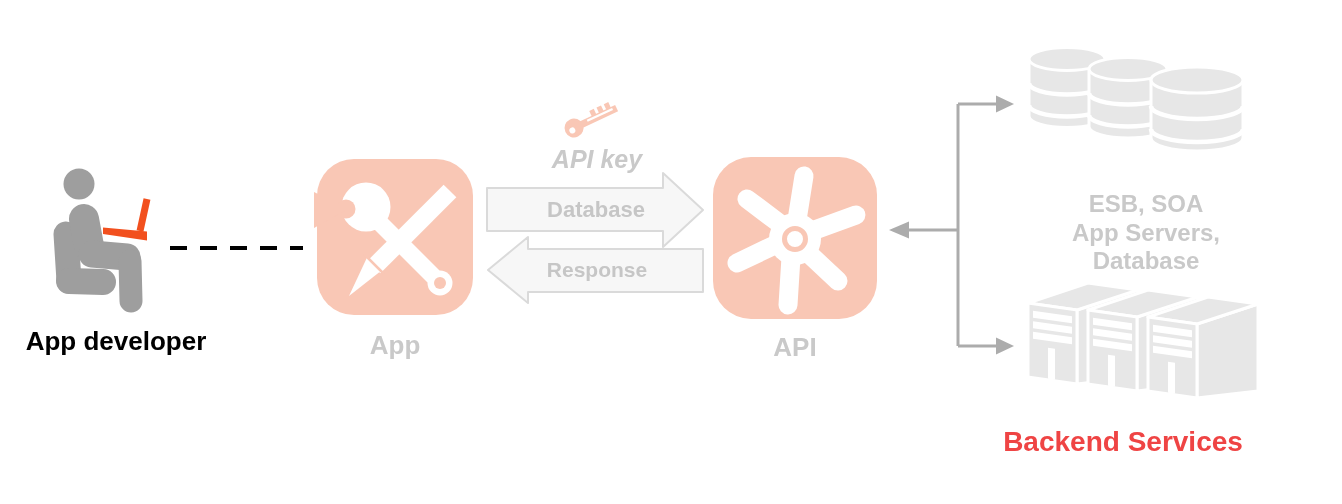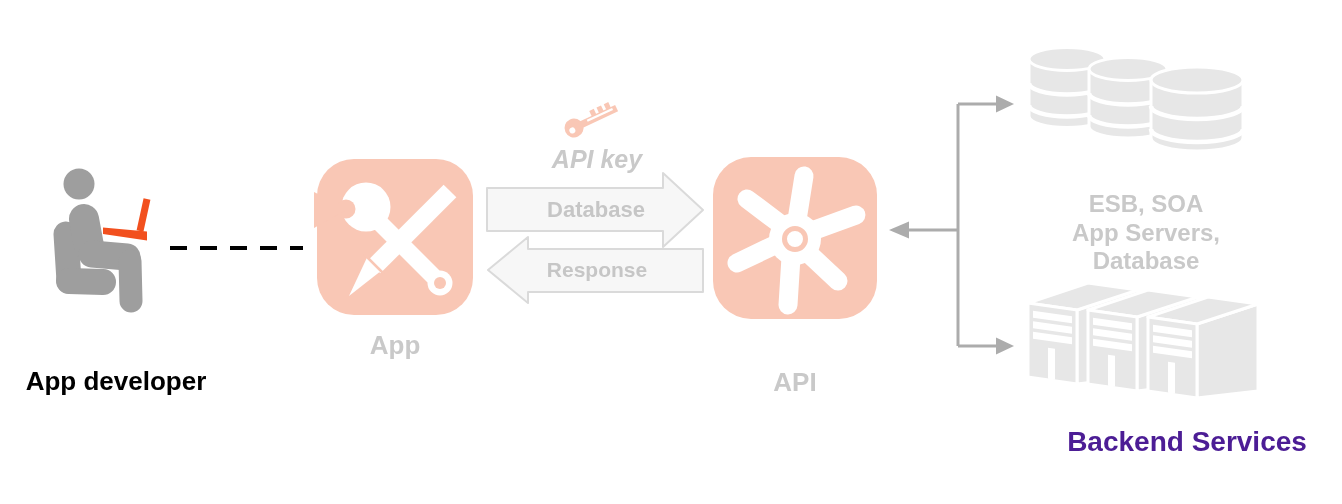--- a/index.html
+++ b/index.html
@@ -14,28 +14,28 @@
   .lbl{
     position:absolute;
     font-weight:bold;
     text-align:center;
     white-space:nowrap;
   }
   .lbl-black{color:var(--text-black);}
   .lbl-gray{color:var(--label-gray);}
   .lbl-arrow{color:var(--arrow-label-gray);}
   .builds{left:166px;top:212px;width:132px;font-size:24px;}
-  .app-developer{left:15px;top:326px;width:202px;font-size:26px;margin-top:40px;}
+  .app-developer{left:15px;top:326px;width:202px;font-size:26px;}
   .app-label{left:317px;top:330px;width:156px;font-size:26px;}
   .api-key-label{left:519px;top:145px;width:156px;font-size:25px;font-style:italic;}
   .request-label{left:503px;top:197px;width:186px;font-size:22px;}
   .response-label{left:503px;top:258px;width:188px;font-size:21px;}
-  .api-label{left:713px;top:332px;width:164px;font-size:26px;margin-top:35px;}
+  .api-label{left:713px;top:332px;width:164px;font-size:26px;}
   .esb-label{left:1046px;top:170px;width:200px;font-size:24px;line-height:28.5px;margin-top:20px;}
-  .backend-services{left:1056px;top:426px;width:262px;font-size:28px;color:#4c1d95;}
+  .backend-services{left:992px;top:426px;width:262px;font-size:28px;color:#ef4444;}
 
   
   .f-salmon{fill:var(--salmon);}
   .st-salmon{stroke:var(--salmon);fill:none;}
   .f-white{fill:var(--white);}
   .st-white{stroke:var(--white);fill:none;}
   .f-person{fill:var(--person-gray);}
   .st-person{stroke:var(--person-gray);stroke-linecap:round;fill:none;}
   .f-orange{fill:var(--orange);}
   .st-orange{stroke:var(--orange);fill:none;}

